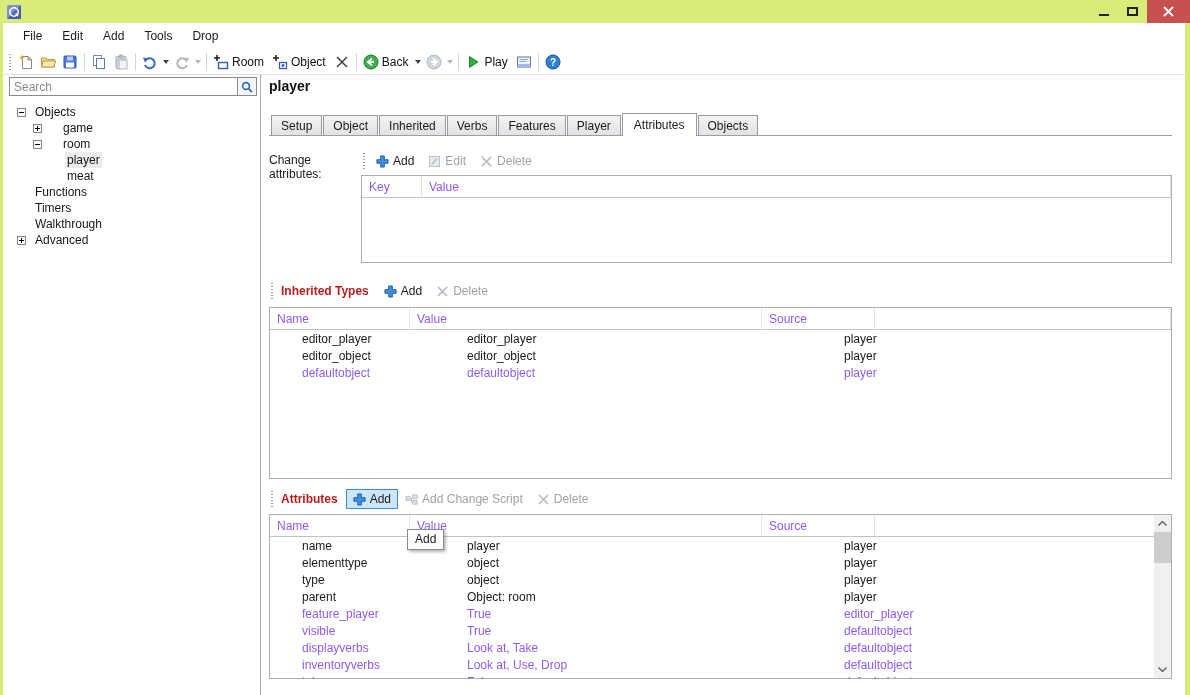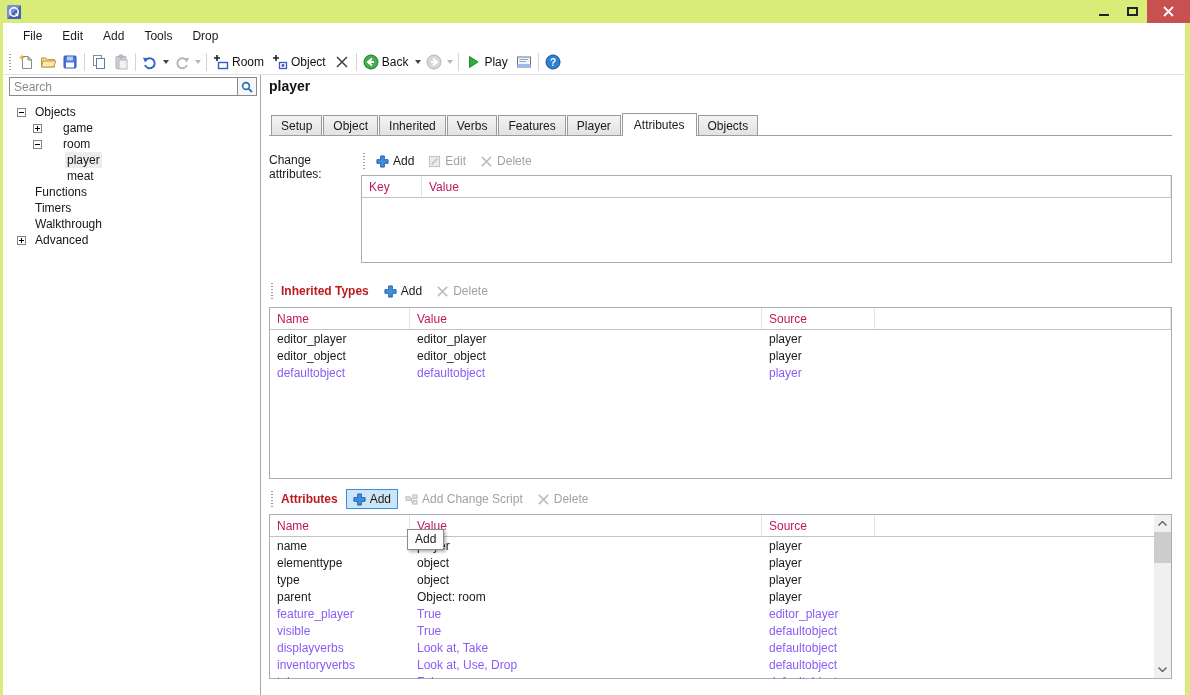--- a/index.html
+++ b/index.html
@@ -61,23 +61,23 @@
   
   .toolstrip { height:24px; display:flex; align-items:center; }
   .ts-title { font-weight:bold; font-size:12px; color:#b91c1c; margin:0 8px 0 4px; }
   .ts-btn { display:flex; align-items:center; gap:4px; padding:2px 6px; font-size:12px; color:#1a1a1a; border:1px solid transparent; }
   .ts-btn.disabled { color:#a2a2a2; }
   .ts-btn.hover { background:#cde6f7; border-color:#3b8ede; }
   .icon13 { width:13px; height:13px; display:block; }
 
   .ltable { border:1px solid #abadb3; background:#fff; }
   .thead { display:flex; height:22px; align-items:stretch; border-bottom:1px solid #c3c3c3; }
-  .th { display:flex; align-items:center; padding-left:7px; border-right:1px solid #e4e4e4; font-size:12px; color:#be185d; }
+  .th { display:flex; align-items:center; padding-left:7px; border-right:1px solid #e4e4e4; font-size:12px; color:#8b5cf6; }
   .trow { display:flex; height:17px; align-items:center; }
-  .td { padding-left:7px; font-size:12px; overflow:hidden; white-space:nowrap; }
+  .td { padding-left:7px; font-size:12px; overflow:hidden; white-space:nowrap;margin-left:25px; }
   .trow.inh .td { color:#8b5cf6; }
   .c-name { width:140px; flex:none; } .c-value { width:352px; flex:none; } .c-source { width:113px; flex:none; } .c-fill { flex:1; }
   .c-key { width:60px; flex:none; } .c-val { flex:1; }
 
   .sec-status { margin-top:13px; display:flex; }
   .status-label { width:92px; flex:none; padding-top:4px; font-size:12px; color:#1a1a1a; }
   .status-body { flex:1; min-width:0; }
   .status-table { margin-top:2px; height:88px; }
   .status-empty { height:65px; }
 

